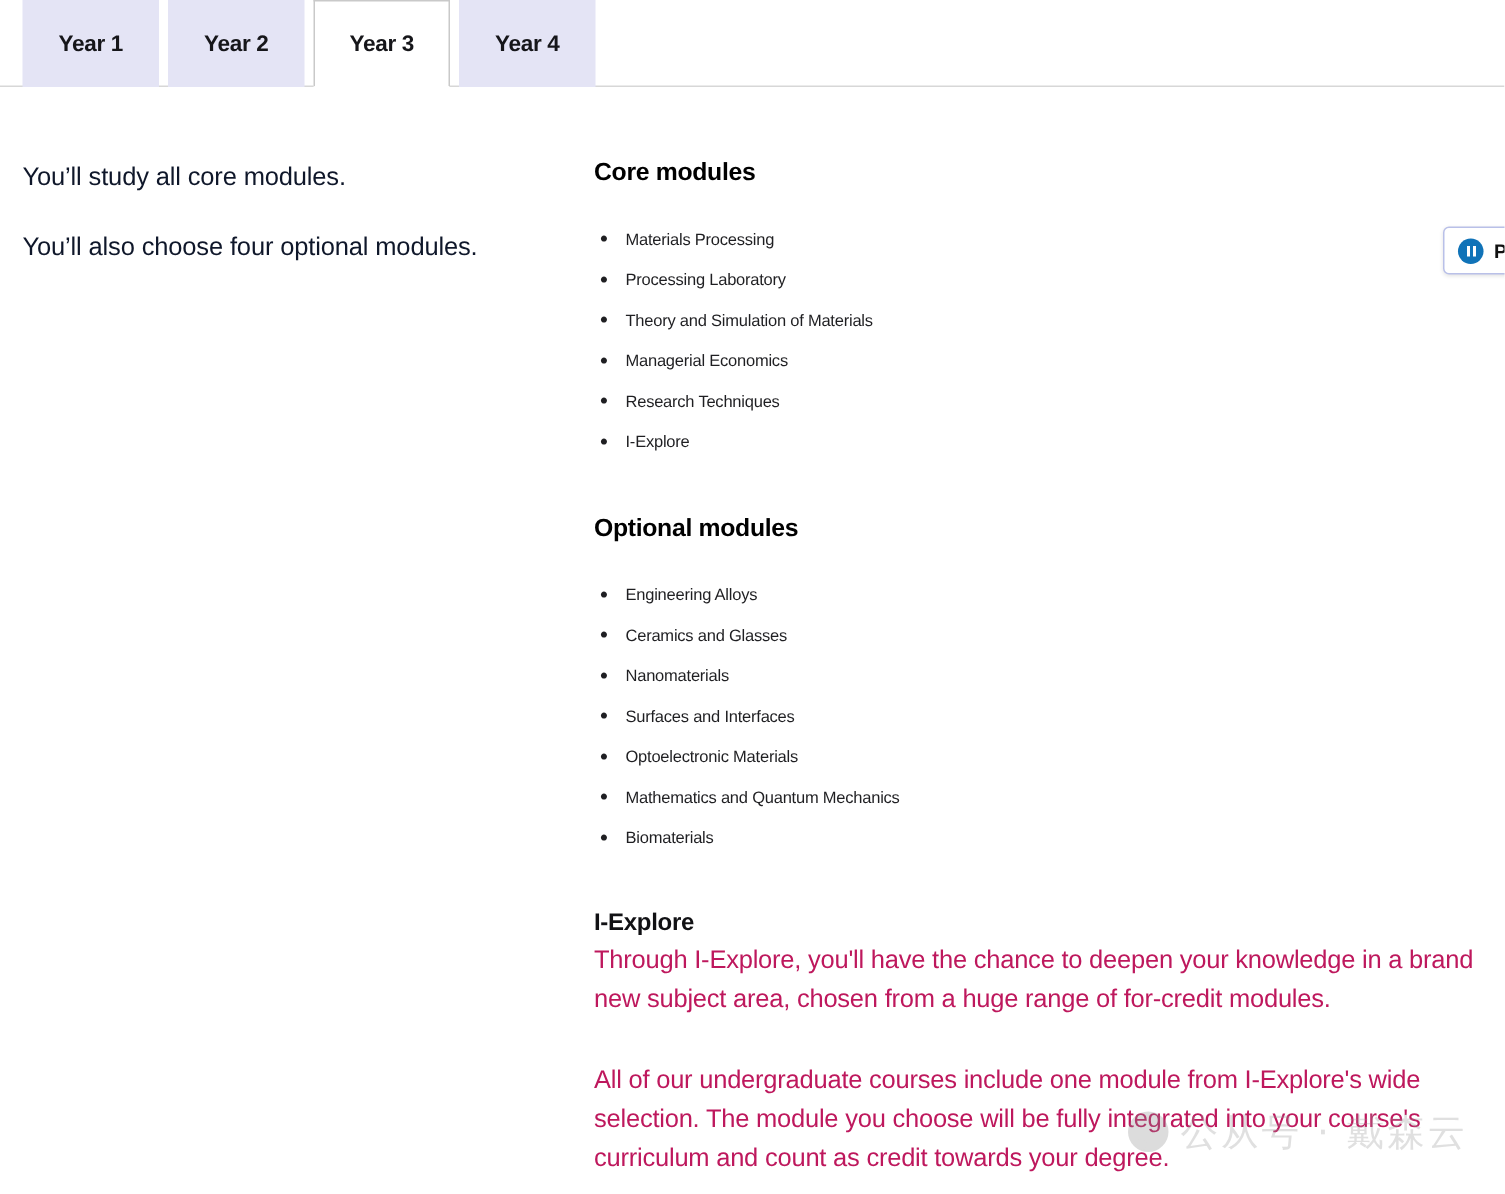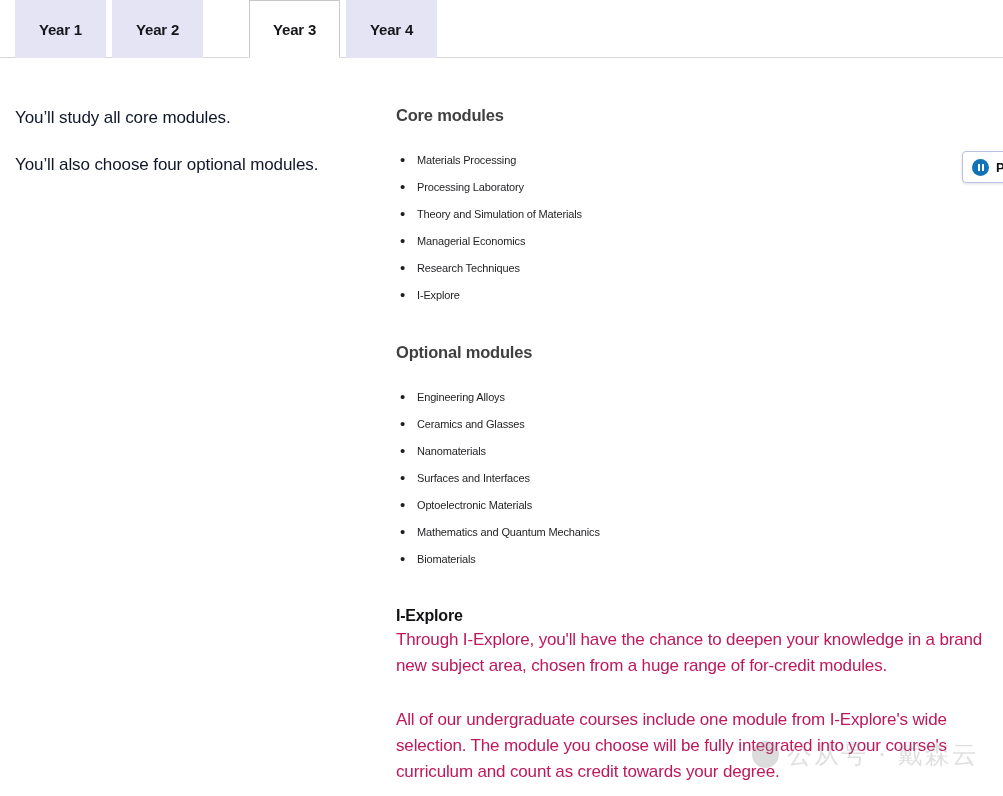--- a/index.html
+++ b/index.html
@@ -54,21 +54,20 @@
     cursor: pointer;
     user-select: none;
     position: relative;
   }
   .tab.active {
     background: #ffffff;
     border: 1px solid #c9c9c9;
     border-bottom: 1px solid #ffffff;
     z-index: 3;
     padding: 0 23px;
-    margin-left: 40px;
   }
 
   
   .content {
     position: relative;
     display: flex;
     align-items: flex-start;
     padding-top: 58px;
   }
   .col-left {
@@ -86,21 +85,21 @@
     font-size: 17px;
     line-height: 1.45;
     color: #0f172a;
     margin: 0 0 22px 0;
     letter-spacing: -0.1px;
   }
 
   .rsec-heading {
     font-size: 16.5px;
     font-weight: bold;
-    color: #404040;
+    color: #000000;
     margin: 0 0 22px 0;
     letter-spacing: -0.2px;
   }
   .rsec-heading.second {
     margin-top: 34px;
   }
   .mod-list {
     list-style: none;
     margin: 0;
     padding: 0;

